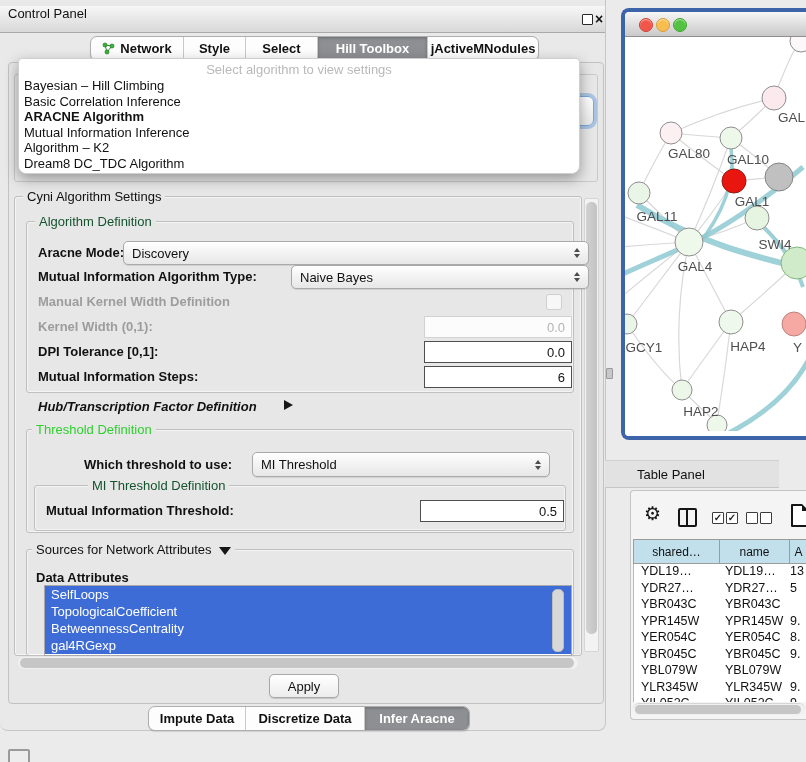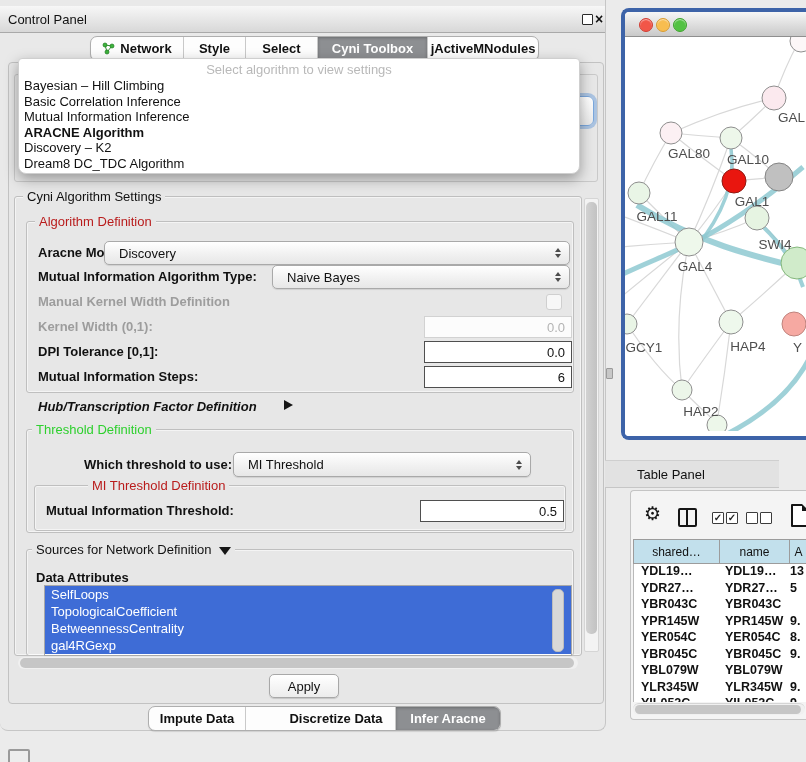--- a/index.html
+++ b/index.html
@@ -4,21 +4,21 @@
 <style>
   html,body{margin:0;padding:0;}
   body{width:806px;height:762px;position:relative;overflow:hidden;background:#ebebeb;
        font-family:"Liberation Sans",sans-serif;color:#111;}
   .abs{position:absolute;}
   
   .cp-window{left:0;top:0;width:605px;height:730px;background:#e9e9e9;
              border-right:1px solid #c6c6c6;border-bottom:1px solid #c6c6c6;border-radius:0 0 8px 8px;}
   .cp-titlebar{left:0;top:6px;width:605px;height:26px;
                background:linear-gradient(#f7f7f7,#d8d8d8);border-bottom:1px solid #a9a9a9;
-               display:flex;align-items:center;font-size:13px;}
+               display:flex;align-items:flex-start;font-size:13px;}
   .cp-title{margin-left:8px;}
   .float-btn{left:582px;top:14px;width:9px;height:9px;border:1.5px solid #2b2b2b;background:#fff;border-radius:1px;}
   .close-btn{left:595px;top:11px;font-size:14px;font-weight:900;line-height:16px;cursor:default;}
   
   .tabbar{display:flex;height:23px;border:1px solid #aeaeae;border-radius:7px;background:#fdfdfd;
           box-shadow:0 1px 1px rgba(0,0,0,.12);overflow:hidden;font-size:13px;font-weight:600;}
   .tabbar-top{left:90px;top:36px;}
   .seg{display:flex;align-items:center;justify-content:center;border-left:1px solid #c9c9c9;white-space:nowrap;}
   .seg:first-child{border-left:none;}
   .seg.sel{background:#8d8f92;color:#fff;box-shadow:inset 0 1px 3px rgba(0,0,0,.25);}
@@ -32,28 +32,28 @@
               background:linear-gradient(#fff,#e9e9e9);box-shadow:0 0 0 3px rgba(110,160,220,.5);}
   
   .dropdown{left:18px;top:58px;width:560px;height:114px;background:#fff;border:1px solid #cfcfcf;
             border-radius:4px 4px 8px 8px;box-shadow:0 5px 14px rgba(0,0,0,.35);z-index:50;font-size:13px;}
   .dd-placeholder{text-align:center;color:#b9b9b9;padding-top:3px;height:16px;}
   .dd-item{height:15.5px;line-height:15.5px;padding-left:5px;white-space:nowrap;}
   .dd-item.bold{font-weight:bold;}
   
   .group{border:1px solid #bfbfbf;border-radius:3px;box-shadow:inset 0 0 0 1px rgba(255,255,255,.55);}
   .legend{position:absolute;top:-8px;left:8px;background:#e7e7e7;padding:0 4px;font-size:13px;white-space:nowrap;}
-  .legend.blue{color:#b91c1c;}
+  .legend.blue{color:#14532d;}
   .legend.green{color:#2ed02e;}
   .lbl{position:absolute;font-size:13px;font-weight:bold;white-space:nowrap;}
   .lbl.dis{color:#9d9d9d;}
   
   .combo{position:absolute;background:linear-gradient(#ffffff,#f1f1f1 55%,#e7e7e7);border:1px solid #a9a9a9;
-         border-radius:5px;font-size:13px;display:flex;align-items:center;padding:0 24px 0 14px;
-         box-shadow:0 1px 1px rgba(0,0,0,.1);white-space:nowrap;}
+         border-radius:5px;font-size:13px;display:flex;align-items:center;padding:0 24px 0 8px;
+         box-shadow:0 1px 1px rgba(0,0,0,.1);white-space:nowrap;margin-left:19px;}
   .combo .arrows{position:absolute;right:8px;top:50%;transform:translateY(-50%);display:flex;flex-direction:column;gap:2px;}
   .tri-up{width:0;height:0;border-left:3.5px solid transparent;border-right:3.5px solid transparent;border-bottom:4.5px solid #4c4c4c;}
   .tri-dn{width:0;height:0;border-left:3.5px solid transparent;border-right:3.5px solid transparent;border-top:4.5px solid #4c4c4c;}
   
   .field{position:absolute;background:#fff;border:1px solid #4f4f4f;font-size:13px;display:flex;
          align-items:center;justify-content:flex-end;padding:0 6px;}
   .field.dis{border:1px solid #d2d2d2;background:#fcfcfc;color:#b4b4b4;}
   .checkbox{position:absolute;width:14px;height:14px;border:1px solid #cfcfcf;border-radius:3px;background:#f7f7f7;}
   
   .sb-v{position:absolute;background:#f3f3f3;border:1px solid #d5d5d5;border-radius:2px;}
@@ -98,21 +98,21 @@
   .ico-cols::after{content:"";position:absolute;left:6px;top:0;bottom:0;width:2px;background:#151515;}
   .ckbox{position:absolute;width:10px;height:10px;border:1.5px solid #3c3c3c;border-radius:1px;font-size:10px;
          line-height:9px;text-align:center;color:#222;font-weight:bold;background:#fff;}
   .ico-file{position:absolute;left:160px;top:13px;width:14px;height:19px;border:2px solid #151515;border-radius:1px;background:#fff;}
   .ico-file::after{content:"";position:absolute;right:-2px;top:-2px;border-style:solid;border-width:0 7px 7px 0;border-color:transparent #f4f4f4 #151515 transparent;}
   .tbl{position:absolute;left:2px;top:48px;width:176px;}
   .tbl-head{display:flex;height:25px;border:1px solid #9c9c9c;box-sizing:border-box;background:#c2e0ec;font-size:12px;}
   .th{display:flex;align-items:center;justify-content:center;border-right:1px solid #9c9c9c;box-sizing:border-box;overflow:hidden;}
   .tbl-rows{border-left:1px solid #b9b9b9;overflow:hidden;height:138px;background:#fff;}
   .tr{display:flex;height:16.5px;font-size:12.5px;}
-  .td{overflow:hidden;white-space:nowrap;box-sizing:border-box;font-weight:bold;}
+  .td{overflow:hidden;white-space:nowrap;box-sizing:border-box;}
   .td.c0{width:86px;padding-left:7px;}
   .td.c1{width:70px;padding-left:5px;}
   .td.c2{width:15px;}
 </style>
 </head>
 <body>
 
 <div class="abs cp-window">
 
   <div class="abs cp-titlebar">
@@ -133,21 +133,21 @@
       </svg>
       <span>Network</span>
     </div>
     <div class="seg" style="width:61px;">
       <span>Style</span>
     </div>
     <div class="seg" style="width:71px;">
       <span>Select</span>
     </div>
     <div class="seg sel" style="width:109px;">
-      <span>Cyni Toolbox</span>
+      <span>Hill Toolbox</span>
     </div>
     <div class="seg" style="width:110px;">
       <span>jActiveMNodules</span>
     </div>
   </div>
 
   <div class="abs main-panel"></div>
 
   <div class="abs frag-group"></div>
   <div class="abs frag-combo"></div>
@@ -201,57 +201,57 @@
         <span class="tri-dn"></span>
       </span>
   </div>
   <div class="abs group" style="left:34px;top:485px;width:530px;height:44px;">
     <span class="legend blue" style="left:5px;margin-left:48px;">MI Threshold Definition</span>
   </div>
   <span class="lbl" style="left:46px;top:503px;">Mutual Information Threshold:</span>
   <div class="field" style="left:420px;top:500px;width:130px;height:20px;">0.5</div>
 
   <div class="abs group" style="left:26px;top:549px;width:546px;height:105px;">
-    <span class="legend" style="left:5px;"><span>Sources for Network Definition</span><span class="tri-down-big"></span></span>
+    <span class="legend" style="left:5px;"><span>Sources for Network Attributes</span><span class="tri-down-big"></span></span>
   </div>
   <span class="lbl" style="left:36px;top:570px;">Data Attributes</span>
   <div class="attr-list" style="left:44px;top:585px;width:526px;height:69px;">
     <div class="attr-item">SelfLoops</div>
     <div class="attr-item">TopologicalCoefficient</div>
     <div class="attr-item">BetweennessCentrality</div>
     <div class="attr-item">gal4RGexp</div>
   </div>
   <div class="abs" style="left:552px;top:589px;width:10px;height:61px;background:#d8d8d8;border-radius:5px;border:1px solid #bdbdbd;"></div>
 
   <div class="sb-h" style="left:18px;top:657px;width:560px;height:12px;">
     <div class="thumb" style="left:2px;width:554px;"></div>
   </div>
 
   <div class="btn" style="left:269px;top:674px;width:68px;height:22px;">Apply</div>
 
   <div class="abs tabbar tabbar-bottom">
     <div class="seg" style="width:96px;text-align:center;">
       <span>Impute Data</span>
     </div>
-    <div class="seg" style="width:118px;padding-left:31px;">
+    <div class="seg" style="width:118px;">
       <span>Discretize Data</span>
     </div>
     <div class="seg sel" style="width:104px;">
       <span>Infer Aracne</span>
     </div>
   </div>
 </div>
 
 <div class="abs dropdown">
   <div class="dd-placeholder">Select algorithm to view settings</div>
   <div class="dd-item">Bayesian – Hill Climbing</div>
   <div class="dd-item">Basic Correlation Inference</div>
+  <div class="dd-item bold">ARACNE Algorithm</div>
   <div class="dd-item">Mutual Information Inference</div>
-  <div class="dd-item bold">ARACNE Algorithm</div>
-  <div class="dd-item">Discovery – K2</div>
+  <div class="dd-item">Algorithm – K2</div>
   <div class="dd-item">Dream8 DC_TDC Algorithm</div>
 </div>
 
 <div class="abs corner-ico"></div>
 <div class="abs gripper"></div>
 
 <div class="abs net-window">
   <div class="net-titlebar">
     <span class="tl red"></span>
     <span class="tl yellow"></span>

